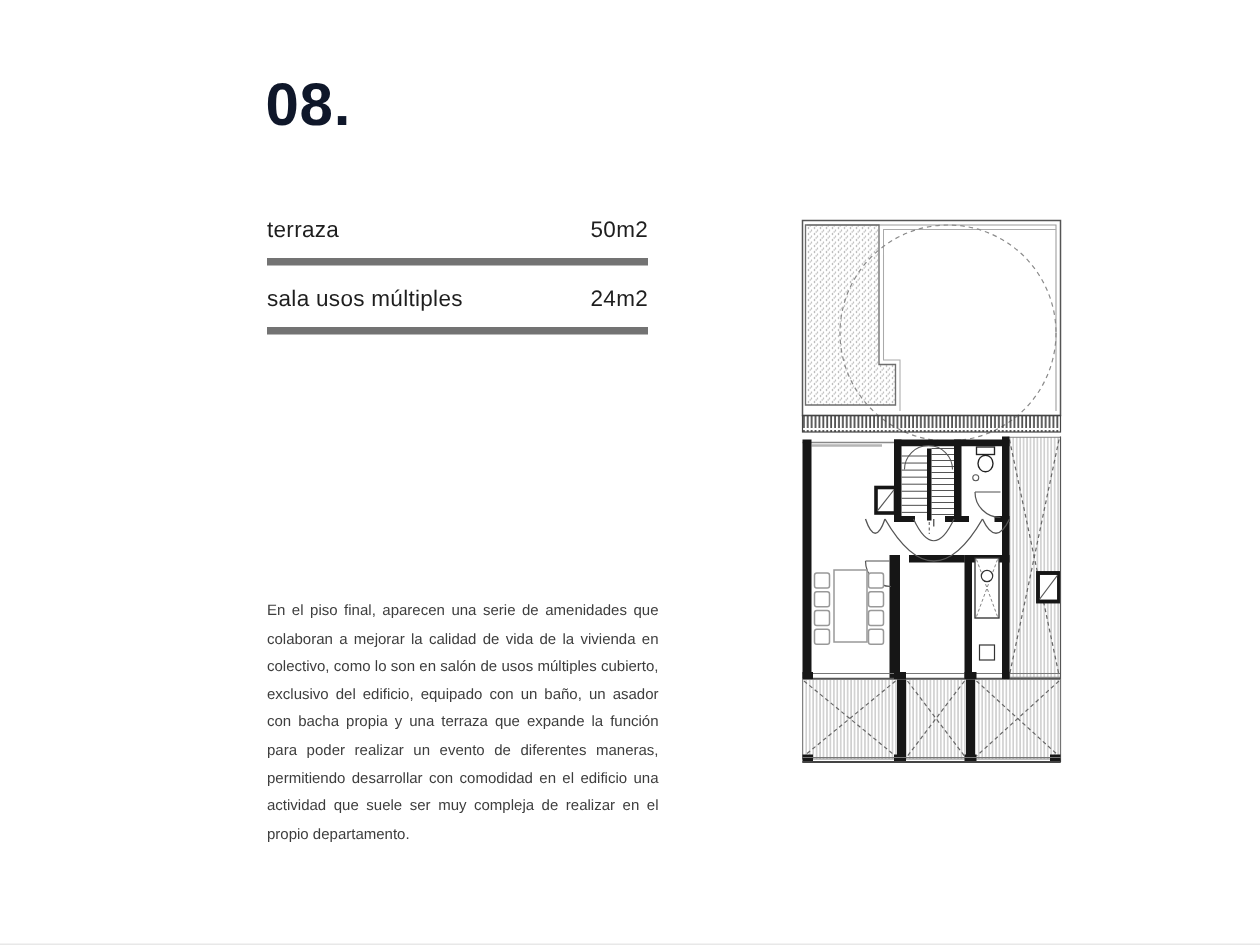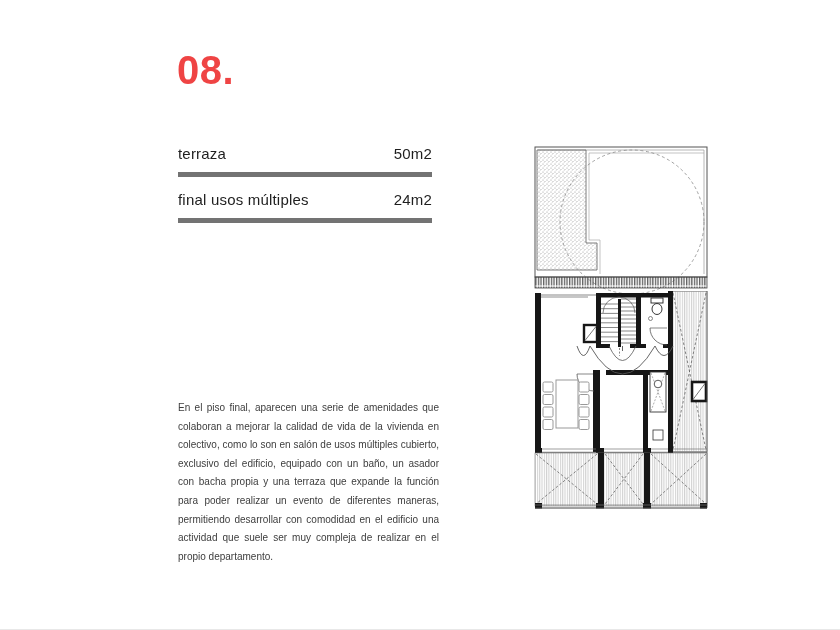--- a/index.html
+++ b/index.html
@@ -3,21 +3,21 @@
 <meta charset="utf-8">
 <style>
   html,body{margin:0;padding:0;background:#ffffff;}
   #page{
     position:relative;width:840px;height:630px;background:#ffffff;overflow:hidden;
     font-family:"Liberation Sans","DejaVu Sans",sans-serif;
     border-bottom:1px solid #e8e8e8;box-sizing:border-box;
   }
   #page-number{
     position:absolute;left:177px;top:48px;margin:0;
-    font-size:40px;font-weight:800;letter-spacing:.5px;color:#ef4444;
+    font-size:40px;font-weight:800;letter-spacing:.5px;color:#0f172a;
   }
   #spec-table{position:absolute;left:178px;top:140px;width:254px;}
   .spec-row{
     display:flex;justify-content:space-between;align-items:baseline;
     font-size:15px;color:#1e1e1e;
     padding:5px 0 10px 0;border-bottom:5px solid #737373;margin-bottom:9px;
   }
   .spec-label{letter-spacing:.2px;}
   .spec-value{letter-spacing:.2px;}
   #description{
@@ -32,21 +32,21 @@
 <div id="page">
 
   <h1 id="page-number">08.</h1>
 
   <div id="spec-table">
     <div class="spec-row">
       <span class="spec-label">terraza</span>
       <span class="spec-value">50m2</span>
     </div>
     <div class="spec-row">
-      <span class="spec-label">final usos múltiples</span>
+      <span class="spec-label">sala usos múltiples</span>
       <span class="spec-value">24m2</span>
     </div>
   </div>
 
   <p id="description">En el piso final, aparecen una serie de amenidades que colaboran a mejorar la calidad de vida de la vivienda en colectivo, como lo son en salón de usos múltiples cubierto, exclusivo del edificio, equipado con un baño, un asador con bacha propia y una terraza que expande la función para poder realizar un evento de diferentes maneras, permitiendo desarrollar con comodidad en el edificio una actividad que suele ser muy compleja de realizar en el propio departamento.</p>
 
   <svg id="floor-plan" width="180" height="370" viewBox="0 0 180 370" xmlns="http://www.w3.org/2000/svg">
     <defs>
       <pattern id="stip" width="4" height="4" patternUnits="userSpaceOnUse">
         <circle cx="1" cy="1" r="0.55" fill="#8f8f8f"></circle>

